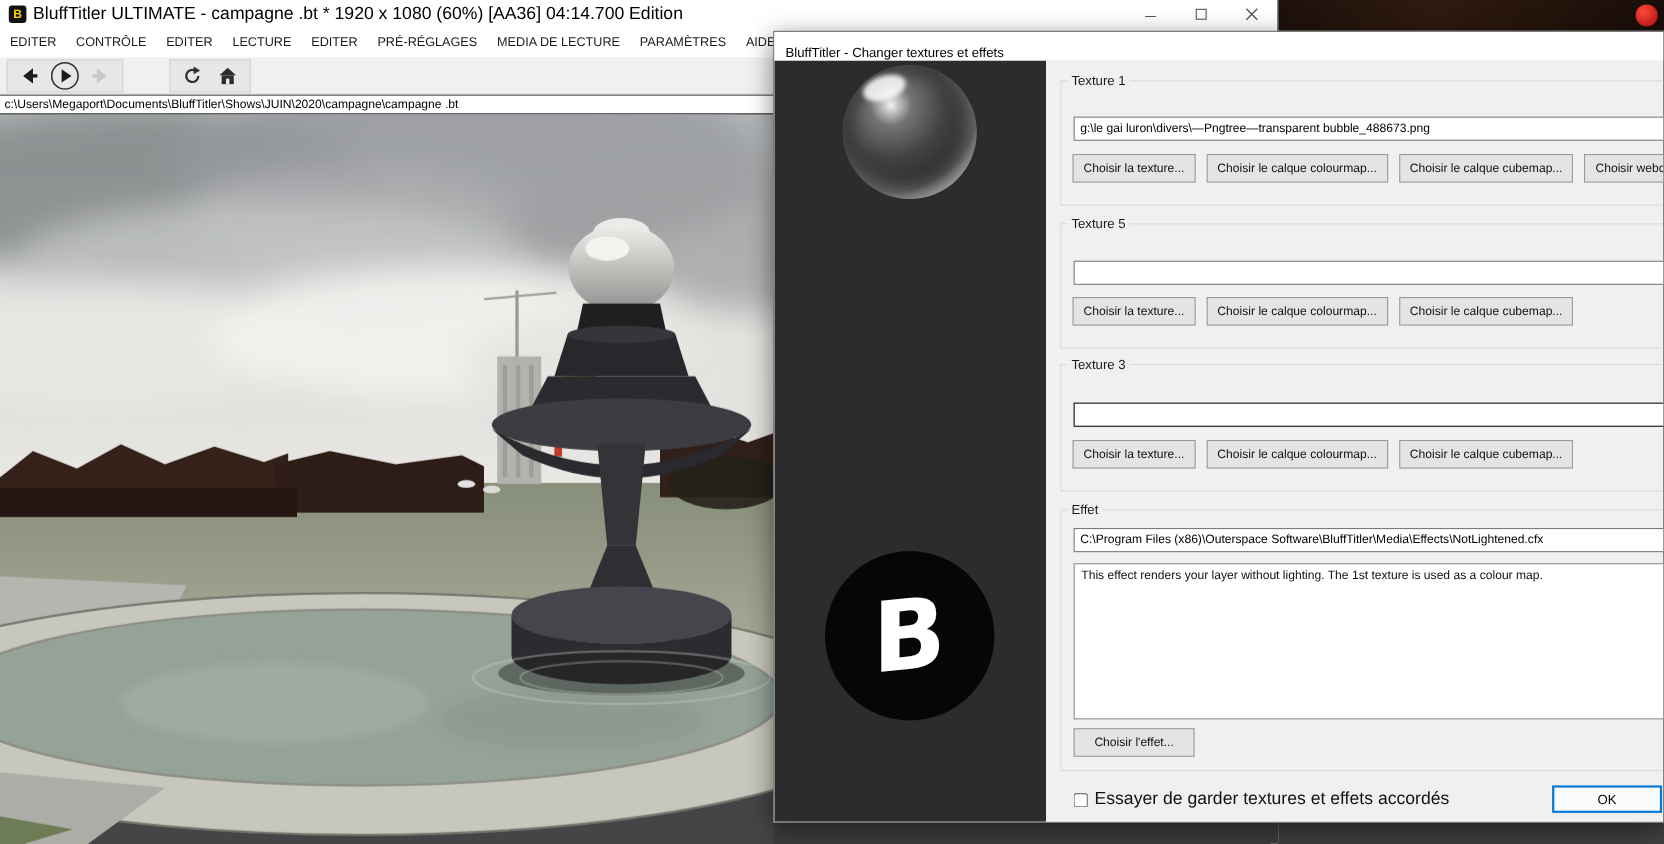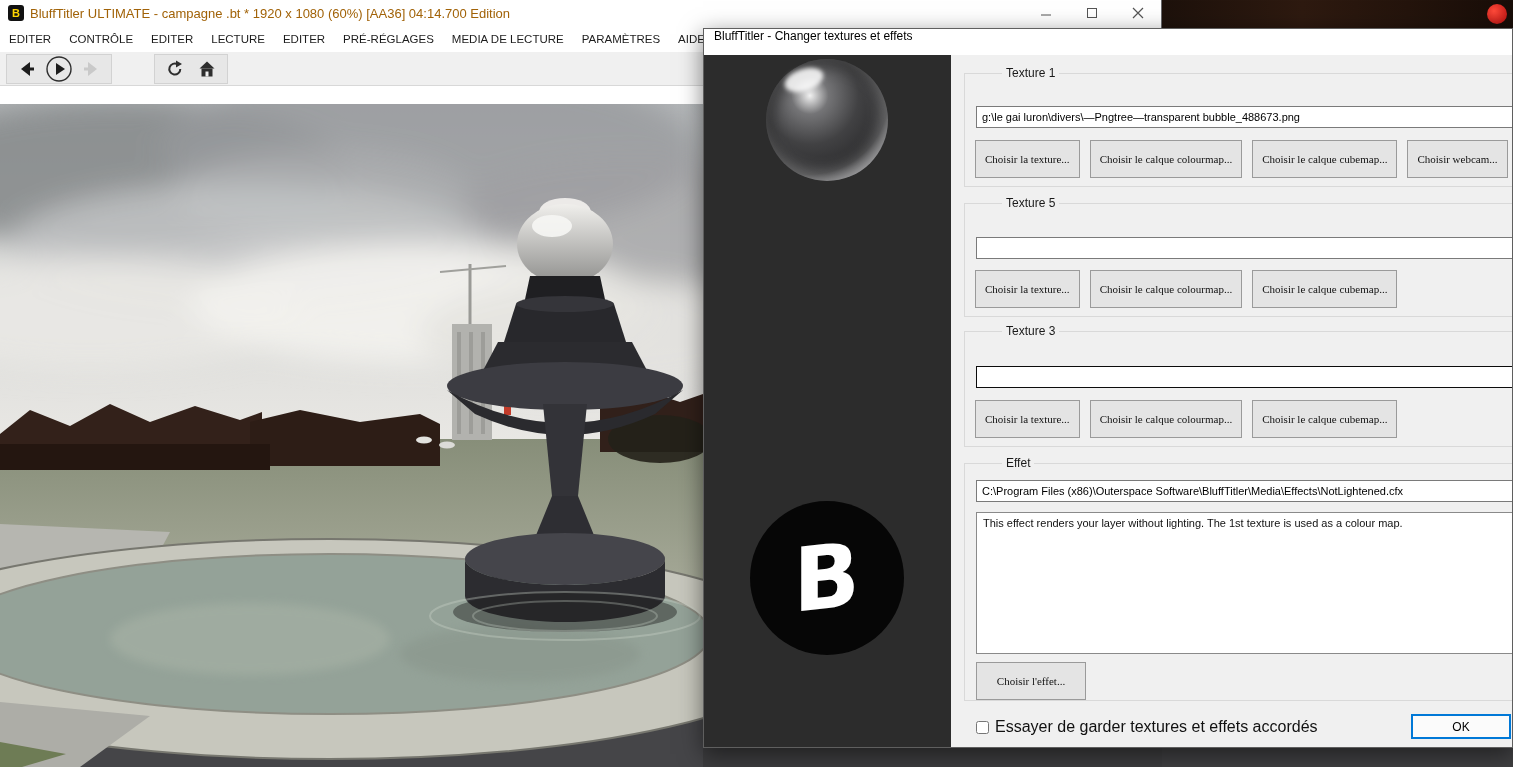--- a/index.html
+++ b/index.html
@@ -13,74 +13,74 @@
                 background:linear-gradient(90deg,#1d110b,#2e1a10 40%,#24140c 70%,#180d08); }
   .bg-app-logo { position:absolute; right:6px; top:4px; width:20px; height:20px;
                  border-radius:50%; background:radial-gradient(circle at 35% 35%, #ff4a3a, #b00d0d); }
 
   
   .main-window { position:absolute; left:0; top:0; width:1162px; height:767px;
                  background:#fff; z-index:1; border-right:1px solid #69696c; }
   .titlebar { position:relative; height:26px; background:#ffffff; display:flex; align-items:center; }
   .app-icon { width:16px; height:16px; margin:0 6px 0 8px; border-radius:3px; background:#111;
               color:#ffd400; font-weight:bold; font-size:11px; line-height:16px; text-align:center; }
-  .title-text { font-size:13px; color:#a16207; white-space:nowrap; }
+  .title-text { font-size:16px; color:#000000; white-space:nowrap; }
   .win-controls { position:absolute; right:0; top:0; height:26px; display:flex; }
   .win-btn { width:46px; height:26px; display:flex; align-items:center; justify-content:center; }
   .win-btn svg { display:block; }
 
   .menubar { height:26px; background:#fff; display:flex; align-items:center; }
   .menu-item { padding:0 9px; font-size:11.5px; color:#1c1c1c; white-space:nowrap; cursor:default; }
 
   .toolbar { height:34px; background:#f0f0f0; display:flex; align-items:center; border-bottom:1px solid #d8d8d8; }
   .tool-cluster { display:flex; align-items:center; background:#e7e7e7; border:1px solid #d2d2d2;
                   height:30px; margin-left:6px; padding:0 4px; }
   .tool-icon { width:32px; height:28px; display:flex; align-items:center; justify-content:center; }
 
   .addressbar { height:18px; background:#fff; border-top:1px solid #4a4a4a; border-bottom:1px solid #222;
                 font-size:11px; color:#000; line-height:16px; padding-left:4px; white-space:nowrap; }
 
   .viewport { position:absolute; left:0; top:104px; width:1162px; height:663px; background:#3c3c3e; }
 
   
   .dialog { position:absolute; left:703px; top:28px; width:810px; height:720px; z-index:3;
             background:#f0f0f0; border:1px solid #5f5f5f; box-shadow:0 6px 22px rgba(0,0,0,.5); }
-  .dlg-titlebar { height:26px; background:#fff; display:flex; align-items:flex-start; }
+  .dlg-titlebar { height:26px; background:#fff; display:flex; align-items:flex-end; }
   .dlg-title { font-size:12px; color:#000; padding-left:10px; white-space:nowrap; }
   .dlg-body { position:absolute; left:0; top:26px; right:0; bottom:0; overflow:hidden; }
 
   .left-panel { position:absolute; left:0; top:0; width:247px; height:100%; background:#2c2c2c; }
   .bubble { position:absolute; left:62px; top:4px; width:122px; height:122px; border-radius:50%;
             background:radial-gradient(circle at 36% 30%, rgba(252,252,252,.95) 0%, rgba(205,205,210,.45) 16%,
                         rgba(105,105,110,.35) 42%, rgba(45,45,48,.55) 68%, rgba(215,215,220,.85) 96%);
             box-shadow:inset -6px -8px 16px rgba(255,255,255,.35), inset 6px 8px 14px rgba(0,0,0,.35); }
   .bubble::after { content:""; position:absolute; left:18px; top:10px; width:40px; height:22px;
                    border-radius:50%; background:rgba(255,255,255,.85); filter:blur(2px); transform:rotate(-18deg); }
   .b-logo { position:absolute; left:46px; top:446px; width:154px; height:154px; border-radius:50%;
             background:#060606; display:flex; align-items:center; justify-content:center; }
   .b-logo span { color:#fff; font-size:88px; font-weight:bold; font-family:"DejaVu Sans", sans-serif;
                  transform:rotate(-6deg) skewX(-6deg); line-height:1; }
 
   .right-panel { position:absolute; left:247px; top:0; right:0; height:100%; background:#f0f0f0; }
 
   .group { position:absolute; left:13px; width:600px; border:1px solid #d9d9d9; }
   .gb-label { position:absolute; top:-8px; left:5px; background:#f0f0f0; padding:0 4px;
-              font-size:12px; color:#1a1a1a; white-space:nowrap;margin-left:32px; }
+              font-size:12px; color:#1a1a1a; white-space:nowrap; }
   .g-t1 { top:18px;  height:114px; }
   .g-t2 { top:148px; height:114px; }
   .g-t3 { top:276px; height:116px; }
   .g-fx { top:408px; height:238px; }
 
   .path-input { position:absolute; left:11px; width:560px; height:22px; background:#fff;
                 border:1px solid #7a7a7a; font-size:11px; padding:0 5px; color:#000;
                 font-family:"Liberation Sans", sans-serif; }
   .path-input.focused { border:1px solid #0c0c0c; }
   .btn-row { position:absolute; left:10px; display:flex; gap:10px; }
-  .dlg-btn { height:38px; background:#e4e4e4; border:1px solid #9a9a9a; font-size:11px;
-             padding:0 9px; color:#111; white-space:nowrap; font-family:Liberation Serif, serif; }
+  .dlg-btn { height:26px; background:#e4e4e4; border:1px solid #9a9a9a; font-size:11px;
+             padding:0 9px; color:#111; white-space:nowrap; font-family:Liberation Sans, sans-serif; }
   .fx-desc { position:absolute; left:11px; top:48px; width:560px; height:142px; background:#fff;
              border:1px solid #8a8a8a; font-size:11px; color:#111; padding:3px 6px; line-height:1.35; }
   .fx-btn { position:absolute; left:11px; top:198px; width:110px; }
 
   .footer-check { position:absolute; left:25px; top:663px; display:flex; align-items:center; gap:6px; }
   .footer-check input { width:13px; height:13px; }
   .footer-check label { font-size:16px; color:#111; white-space:nowrap; }
   .ok-btn { position:absolute; left:460px; top:659px; width:100px; height:25px; background:#fbfbfb;
             border:2px solid #0078d7; font-size:12px; color:#000; }
 </style>
@@ -161,20 +161,23 @@
       <div class="tool-icon">
         <svg width="20" height="20">
           <polygon points="10,2.5 2.5,9.5 17.5,9.5" fill="#2e2e2e"></polygon>
           <rect x="4.5" y="9.5" width="11" height="8" fill="#2e2e2e"></rect>
           <rect x="8.5" y="12.5" width="3" height="5" fill="#f0f0f0"></rect>
         </svg>
       </div>
     </div>
   </div>
 
+  <div class="addressbar">
+    <span>c:\Users\Megaport\Documents\BluffTitler\Shows\JUIN\2020\campagne\campagne .bt</span>
+  </div>
 
   <div class="viewport">
     <svg width="703" height="663" viewBox="0 0 703 663">
       <defs>
         <linearGradient id="sky" x1="0" y1="0" x2="0" y2="1">
           <stop offset="0" stop-color="#b7babc"></stop>
             <stop offset="0.45" stop-color="#d8d9d7"></stop>
             <stop offset="1" stop-color="#edebe7"></stop>
         </linearGradient>
         <linearGradient id="grass" x1="0" y1="0" x2="0" y2="1">

